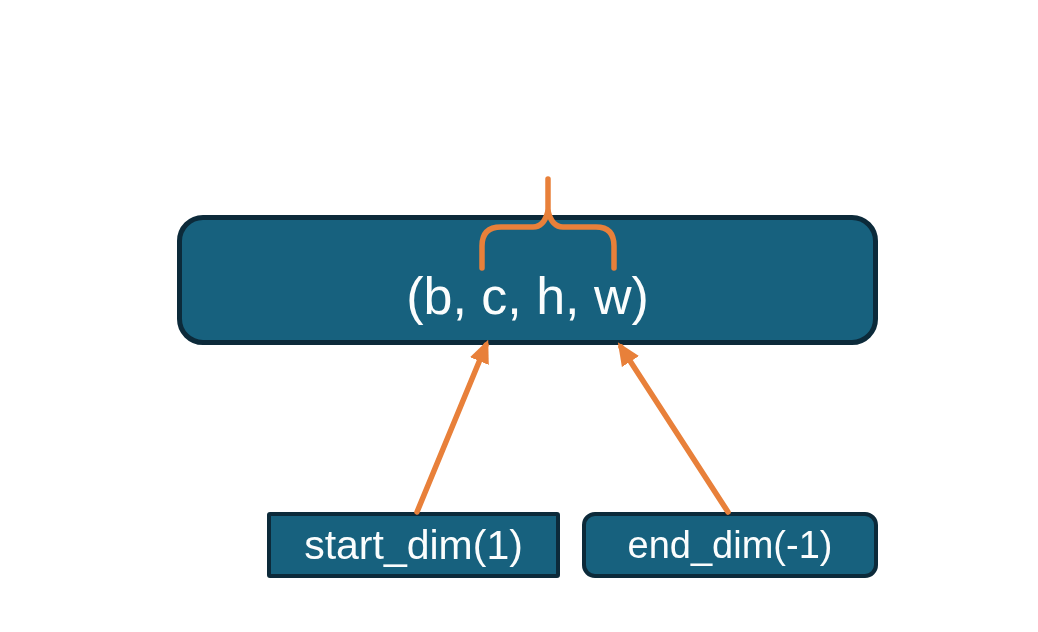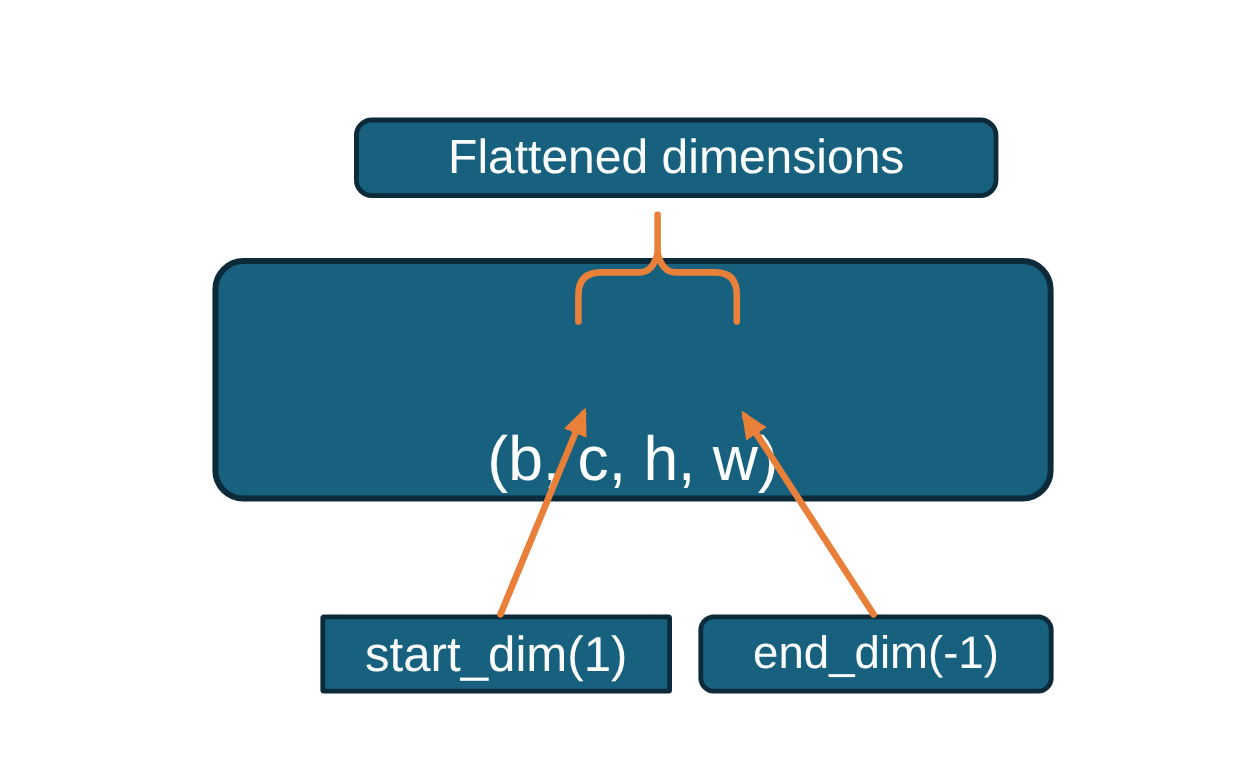--- a/index.html
+++ b/index.html
@@ -27,26 +27,25 @@
     white-space: nowrap;
   }
   .node-flattened {
     left: 295px; top: 98px;
     width: 537px; height: 67px;
     border-radius: 15px;
     font-size: 40px;
   }
   .node-tensor {
     left: 177px; top: 215px;
-    width: 701px; height: 203px;
+    width: 701px; height: 130px;
     border-width: 5px;
     border-radius: 26px;
     font-size: 52px;
     padding-top: 31px;
-    align-items: flex-end;
   }
   .node-start-dim {
     left: 267px; top: 512px;
     width: 293px; height: 66px;
     border-radius: 3px;
     font-size: 41px;
   }
   .node-end-dim {
     left: 582px; top: 512px;
     width: 296px; height: 66px;
@@ -67,23 +66,20 @@
     stroke-linecap: round;
     stroke-linejoin: round;
   }
   .arrowhead-fill { fill: #e8803a; }
 </style>
 </head>
 <body>
 
 <div class="canvas">
 
-  <div class="node node-flattened">
-    <span>Flattened dimensions</span>
-  </div>
 
   <div class="node node-tensor">
     <span>(b, c, h, w)</span>
   </div>
 
   <div class="node node-start-dim">
     <span>start_dim(1)</span>
   </div>
 
   <div class="node node-end-dim">

